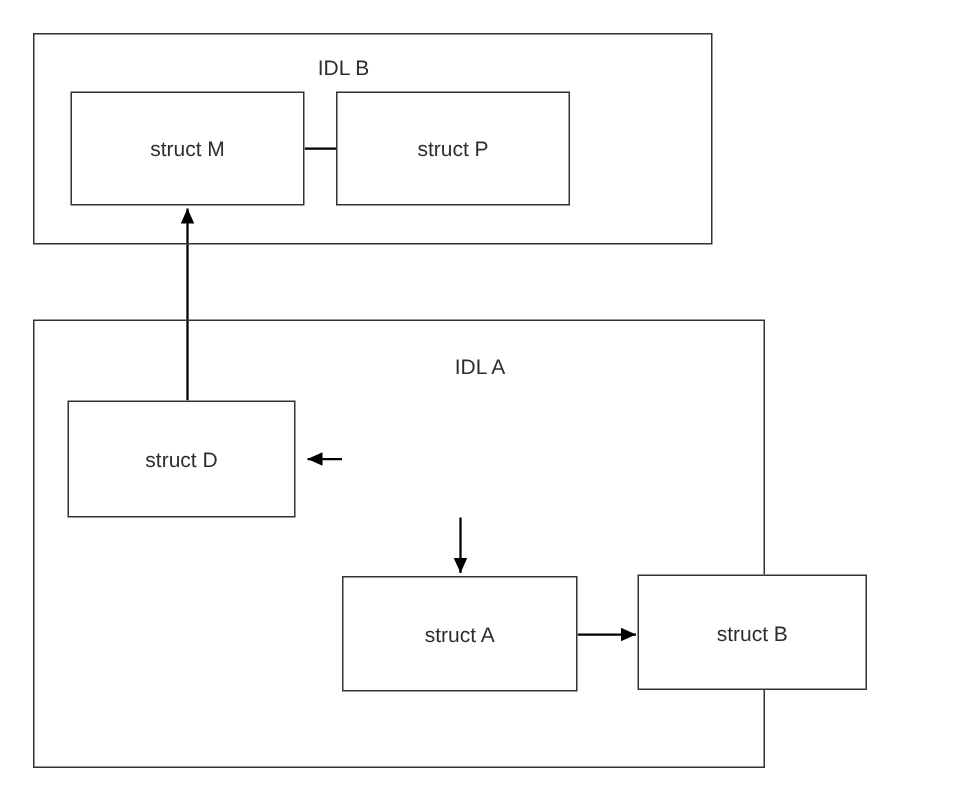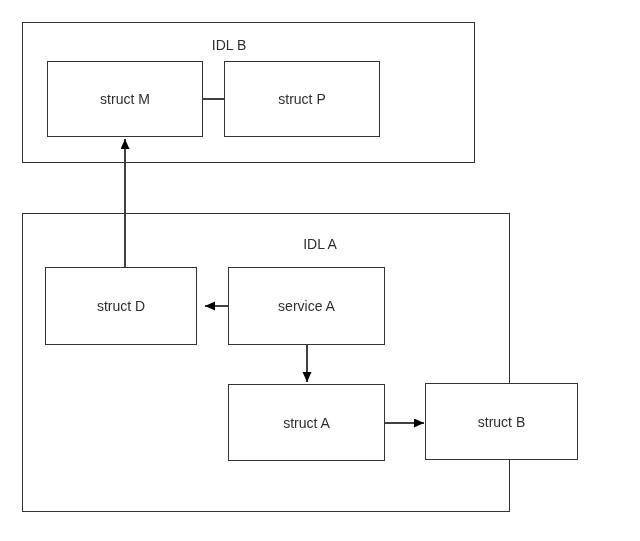--- a/index.html
+++ b/index.html
@@ -89,23 +89,20 @@
   </div>
 
   <div class="node-box" style="left:224px; top:61px; width:156px; height:76px;">
     <span class="node-label">struct P</span>
   </div>
 
   <div class="node-box" style="left:45px; top:267px; width:152px; height:78px;">
     <span class="node-label">struct D</span>
   </div>
 
-  <div class="node-box" style="left:228px; top:267px; width:157px; height:78px;">
-    <span class="node-label">service A</span>
-  </div>
 
   <div class="node-box" style="left:228px; top:384px; width:157px; height:77px;">
     <span class="node-label">struct A</span>
   </div>
 
   <div class="node-box" style="left:425px; top:383px; width:153px; height:77px;">
     <span class="node-label">struct B</span>
   </div>
 
 </div>

